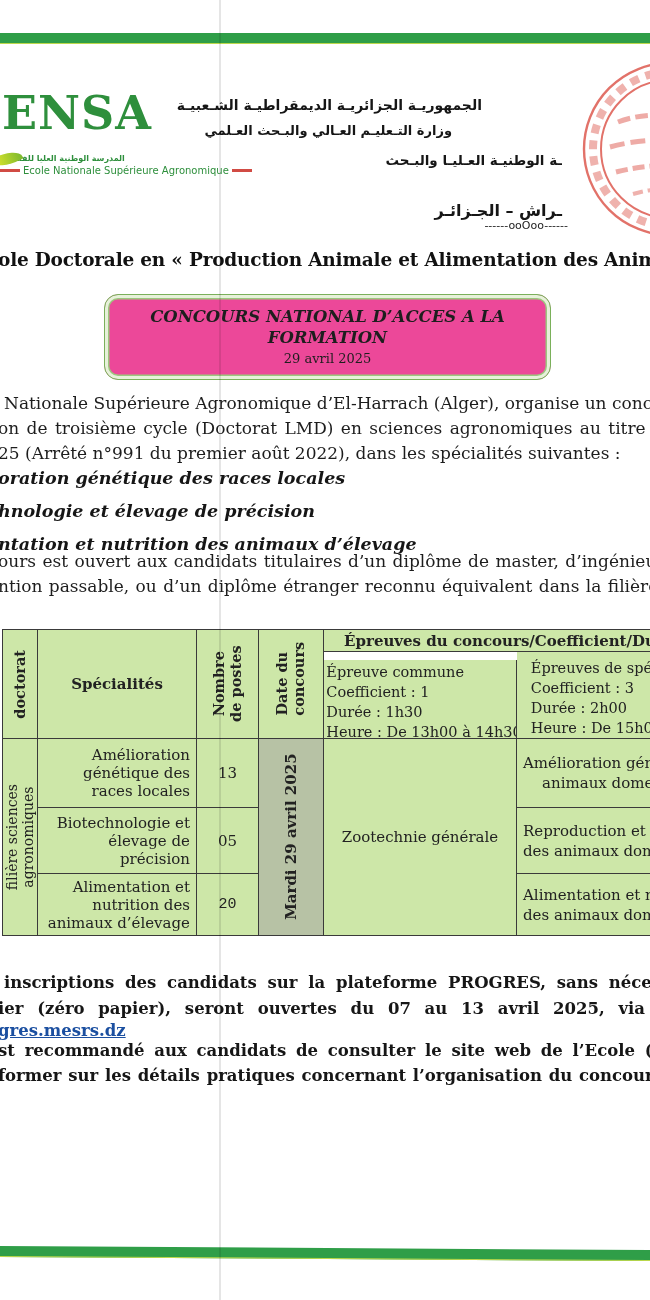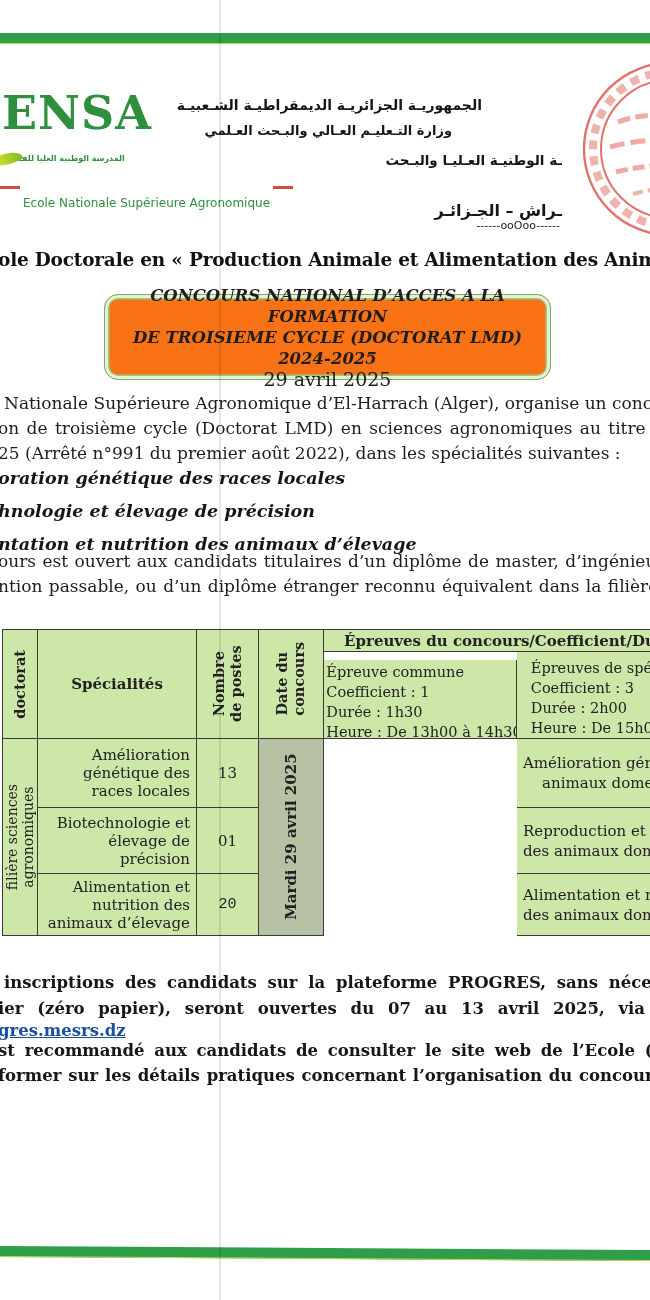--- a/index.html
+++ b/index.html
@@ -13,43 +13,43 @@
   .bar-top{top:33px;}
   .bar-bottom{top:1246px;transform:rotate(.35deg);transform-origin:left center;}
   
   .logo{position:absolute;left:0px;top:90px;width:160px;z-index:5;}
   .logo-text{font-family:"DejaVu Serif",serif;font-weight:bold;font-size:46px;line-height:1;
              color:#2e8f3c;letter-spacing:1px;margin-left:2px;}
   .logo-ar{color:#2e8f3c;font-size:8px;font-weight:bold;text-align:center;width:130px;
            margin-top:18px;font-family:"DejaVu Sans",sans-serif;}
   .logo-latin{display:flex;align-items:center;gap:3px;width:140px;margin-top:2px;}
   .redline{display:inline-block;width:20px;height:3px;background:#d14b44;flex:0 0 auto;}
-  .logo-latin-text{color:#2e8f3c;font-size:12px;font-family:"DejaVu Sans",sans-serif;white-space:nowrap;margin-top:31px;}
+  .logo-latin-text{color:#2e8f3c;font-size:10px;font-family:"DejaVu Sans",sans-serif;white-space:nowrap;}
   .leaf{position:absolute;left:-8px;top:62px;width:30px;height:14px;
         background:linear-gradient(100deg,#e4e92c,#7ab82e);border-radius:0 90% 0 90%;
         transform:rotate(-28deg);}
   .ar{position:absolute;direction:rtl;white-space:nowrap;font-family:"DejaVu Sans",sans-serif;
       font-weight:bold;color:#161616;z-index:5;}
   .ar1{top:97px;right:168px;font-size:14px;}
   .ar2{top:123px;right:198px;font-size:13px;}
   .ar3{top:152px;right:88px;font-size:13.5px;}
   .ar4{top:179px;right:10px;font-size:11.5px;}
   .ar5{top:201px;right:88px;font-size:16px;}
-  .ooo{position:absolute;top:219px;right:90px;font-size:11px;color:#222;z-index:5;
+  .ooo{position:absolute;top:219px;right:82px;font-size:11px;color:#222;z-index:5;
        font-family:"DejaVu Sans",sans-serif;}
   .stamp{position:absolute;left:578px;top:52px;z-index:6;}
   
   .doc-title{position:absolute;left:-2px;top:249px;font-size:18.5px;font-weight:bold;
              white-space:nowrap;letter-spacing:-.2px;color:#111;}
   .notice{position:absolute;left:104px;top:294px;width:445px;height:84px;
-          background:#f97316;border:1.4px solid #7ab05a;border-radius:14px;
+          background:#ec4899;border:1.4px solid #7ab05a;border-radius:14px;
           box-shadow:inset 0 0 0 3px #e7f1da, inset 0 0 0 4.5px #9cc77e;
           display:flex;flex-direction:column;justify-content:center;align-items:center;z-index:5;}
   .notice .l{font-weight:bold;font-style:italic;font-size:16.5px;line-height:21px;color:#1e1e1e;text-align:center;}
-  .notice .d{font-size:19px;line-height:21px;color:#1e1e1e;}
+  .notice .d{font-size:13px;line-height:21px;color:#1e1e1e;}
   
   .tx{position:absolute;white-space:nowrap;font-size:17px;color:#1d1d1d;z-index:5;}
   .p1a{left:4px;top:393px;}
   .p1b{left:-2px;top:418px;word-spacing:2px;}
   .p1c{left:-2px;top:443px;}
   .sp{position:absolute;white-space:nowrap;font-size:17.5px;font-weight:bold;font-style:italic;
       color:#161616;z-index:5;}
   .sp1{left:-2px;top:468px;}
   .sp2{left:-2px;top:501px;}
   .sp3{left:-2px;top:534px;}
@@ -133,21 +133,20 @@
       <path d="M 32 95 Q 80 82 140 92" stroke-width="5" stroke-dasharray="15 6" opacity="0.6"></path>
       <path d="M 38 120 Q 85 108 134 118" stroke-width="5" stroke-dasharray="12 5" opacity="0.6"></path>
       <path d="M 55 142 Q 90 132 120 140" stroke-width="4" stroke-dasharray="10 5" opacity="0.55"></path>
     </g>
   </svg>
 
   <div class="doc-title">ole Doctorale en « Production Animale et Alimentation des Animaux d</div>
 
   <div class="notice">
     <div class="l">CONCOURS NATIONAL D’ACCES A LA FORMATION</div>
-    <div class="l">DE TROISIEME CYCLE (DOCTORAT LMD) 2024-2025</div>
     <div class="d">29 avril 2025</div>
   </div>
 
   <div class="tx p1a">Nationale Supérieure Agronomique d’El-Harrach (Alger), organise un concours nation</div>
   <div class="tx p1b">on de troisième cycle (Doctorat LMD) en sciences agronomiques au titre de l’année</div>
   <div class="tx p1c">25 (Arrêté n°991 du premier août 2022), dans les spécialités suivantes :</div>
 
   <div class="sp sp1">oration génétique des races locales</div>
   <div class="sp sp2">hnologie et élevage de précision</div>
   <div class="sp sp3">ntation et nutrition des animaux d’élevage</div>
@@ -189,29 +188,30 @@
       <span class="rot rot-fil">filière sciences agronomiques</span>
     </div>
 
     <div class="c-s1">
       <div class="cellwrap">Amélioration génétique des races locales</div>
     </div>
     <div class="c-n1">13</div>
     <div class="c-s2">
       <div class="cellwrap">Biotechnologie et élevage de précision</div>
     </div>
-    <div class="c-n2">01</div>
+    <div class="c-n2">05</div>
     <div class="c-s3">
       <div class="cellwrap">Alimentation et nutrition des animaux d’élevage</div>
     </div>
     <div class="c-n3">20</div>
 
     <div class="c-dcell">
       <span class="rot rot-mardi">Mardi 29 avril 2025</span>
     </div>
+    <div class="c-zoo">Zootechnie générale</div>
 
     <div class="c-t1 spec-test">
       <div class="cellwrap"><div>Amélioration géné</div><div>    animaux domes</div></div>
     </div>
     <div class="c-t2 spec-test">
       <div class="cellwrap"><div>Reproduction et la</div><div>des animaux dom</div></div>
     </div>
     <div class="c-t3 spec-test">
       <div class="cellwrap"><div>Alimentation et n</div><div>des animaux dome</div></div>
     </div>

